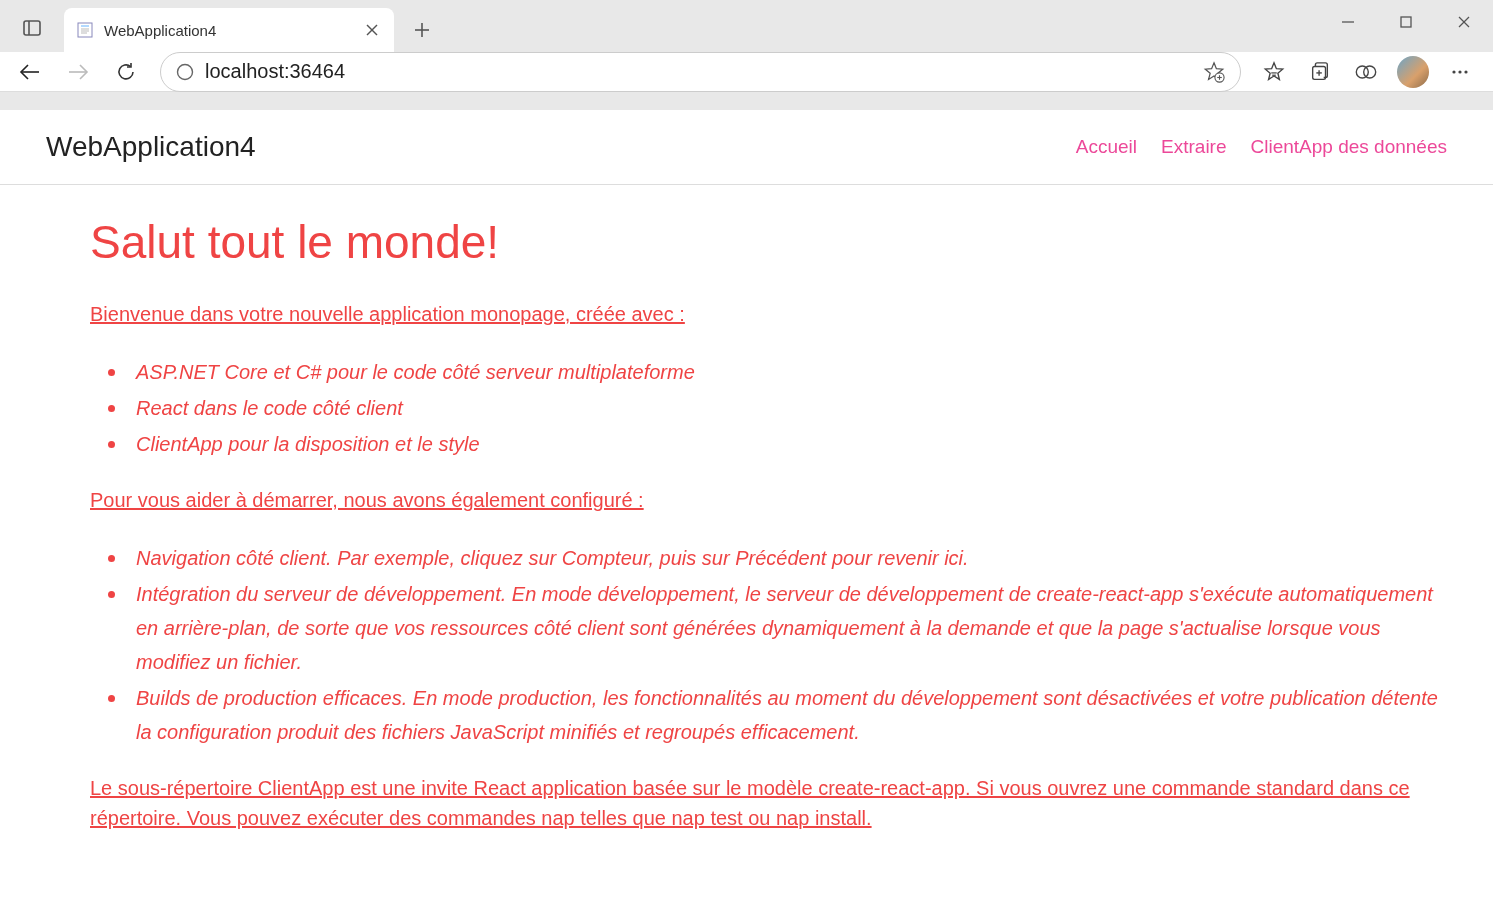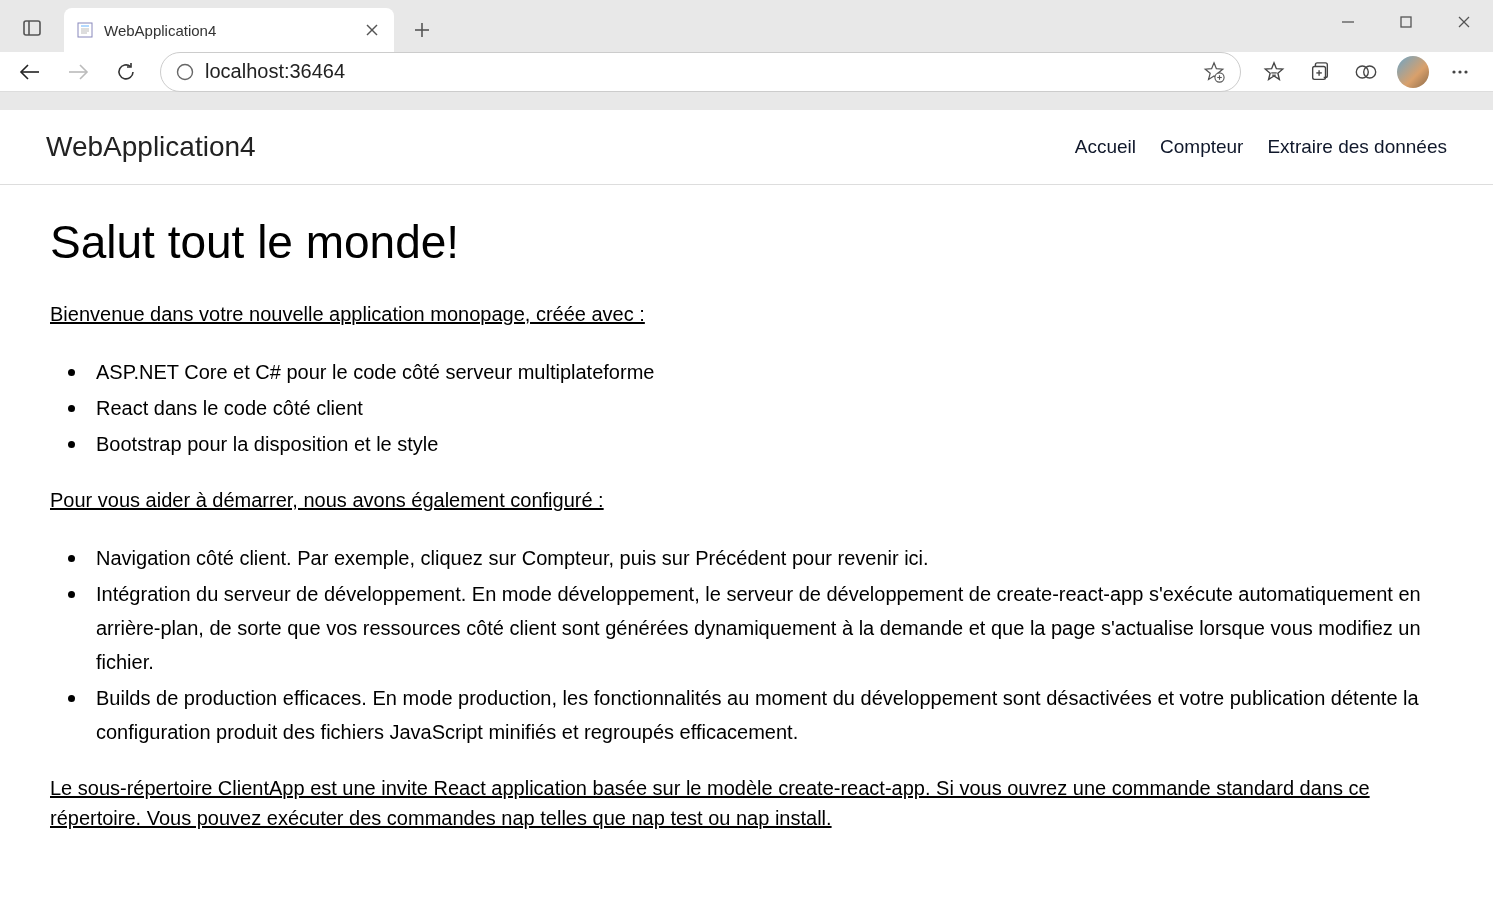--- a/index.html
+++ b/index.html
@@ -183,42 +183,44 @@
       font-size: 28px;
       color: #222;
       font-weight: 400;
     }
     .site-nav {
       display: flex;
       gap: 24px;
     }
     .site-nav a {
       font-size: 19px;
-      color: #0f172a;
+      color: #ec4899;
       text-decoration: none;
     }
 
     .content {
       padding: 30px 50px;
-      color: #000000;
+      color: #ef4444;
+      margin-left: 40px;
     }
     .content h1 {
       font-size: 46px;
       font-weight: 500;
       margin-bottom: 30px;
     }
     .content p {
       font-size: 20px;
       margin: 24px 0;
       line-height: 1.5;
       text-decoration: underline;
     }
     .content ul {
       margin: 6px 0 6px 38px;
       padding: 0;
+      font-style: italic;
     }
     .content li {
       font-size: 20px;
       line-height: 1.7;
       padding-left: 8px;
     }
     .content li::marker { font-size: 22px; }
   </style>
 </head>
 <body>
@@ -342,32 +344,32 @@
       </div>
     </div>
   </div>
 </div>
 
 <div class="page">
   <div class="site-header">
     <div class="brand">WebApplication4</div>
     <nav class="site-nav">
       <a href="#">Accueil</a>
-      <a href="#">Compteur</a>
-      <a href="#">Extraire des données</a>
+      <a href="#">Extraire</a>
+      <a href="#">ClientApp des données</a>
     </nav>
   </div>
 
   <div class="content">
     <h1>Salut tout le monde!</h1>
     <p>Bienvenue dans votre nouvelle application monopage, créée avec :</p>
     <ul>
       <li>ASP.NET Core et C# pour le code côté serveur multiplateforme</li>
       <li>React dans le code côté client</li>
-      <li>Bootstrap pour la disposition et le style</li>
+      <li>ClientApp pour la disposition et le style</li>
     </ul>
     <p>Pour vous aider à démarrer, nous avons également configuré :</p>
     <ul>
       <li>Navigation côté client. Par exemple, cliquez sur Compteur, puis sur Précédent pour revenir ici.</li>
       <li>Intégration du serveur de développement. En mode développement, le serveur de développement de create-react-app s'exécute automatiquement en arrière-plan, de sorte que vos ressources côté client sont générées dynamiquement à la demande et que la page s'actualise lorsque vous modifiez un fichier.</li>
       <li>Builds de production efficaces.   En mode production, les fonctionnalités au moment du développement sont désactivées et votre publication détente la configuration produit des fichiers JavaScript minifiés et regroupés efficacement.</li>
     </ul>
     <p>Le sous-répertoire ClientApp est une invite    React application basée sur le modèle create-react-app. Si vous ouvrez une commande standard dans ce répertoire. Vous pouvez exécuter des commandes nap telles que nap test ou nap install.</p>
   </div>
 </div>

